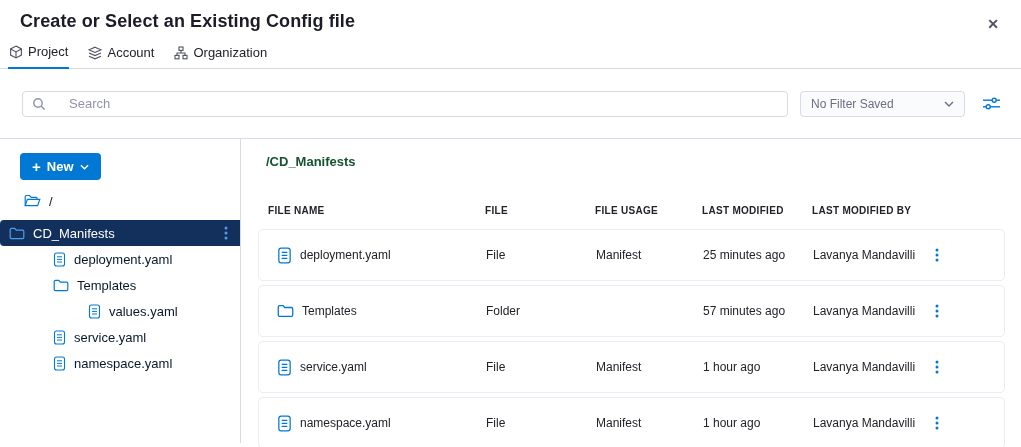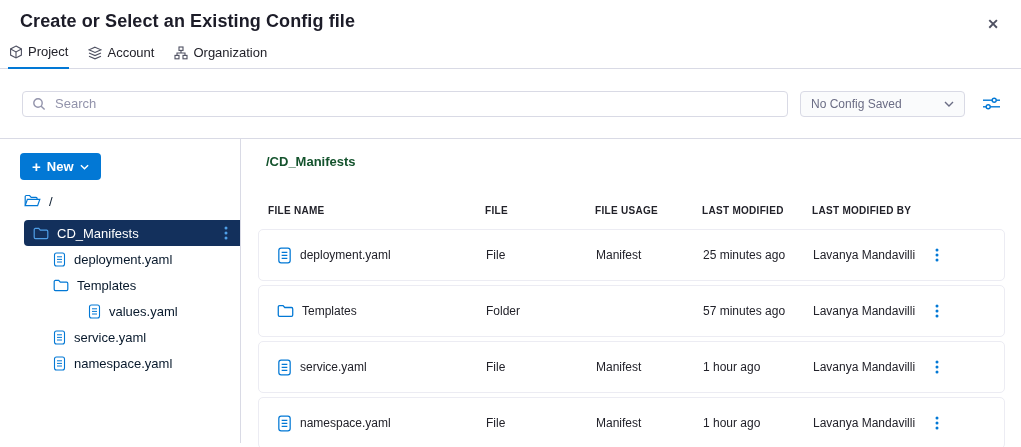--- a/index.html
+++ b/index.html
@@ -16,39 +16,39 @@
   .close-btn { color:#4f5162; font-size:14px; font-weight:700; padding:6px 8px; cursor:pointer; line-height:1; }
 
   
   .tabs { display:flex; gap:18px; padding-left:8px; border-bottom:1px solid #d9dae5; }
   .tab { display:flex; align-items:flex-end; gap:5px; font-size:13px; color:#22222a; padding:3px 1px 8px 1px; cursor:pointer; }
   .tab.active { border-bottom:2px solid #0278d5; margin-bottom:-1px; }
   .tab svg { display:block; }
 
   
   .toolbar { height:70px; display:flex; align-items:center; padding:0 20px 0 22px; border-bottom:1px solid #d9dae5; }
-  .search-box { width:766px; height:26px; border:1px solid #d9dae5; border-radius:4px; display:flex; align-items:center; gap:7px; padding:0 9px; background:#fff; }
+  .search-box { width:766px; height:26px; border:1px solid #d9dae5; border-radius:4px; display:flex; align-items:center; gap:21px; padding:0 9px; background:#fff; }
   .search-box input { border:none; outline:none; flex:1; font-size:13px; color:#22222a; font-family:"Liberation Sans", sans-serif; background:transparent; }
   .search-box input::placeholder { color:#9293ab; }
   .filter-select { margin-left:12px; width:165px; height:26px; background:#fafbfc; border:1px solid #d9dae5; border-radius:4px; display:flex; align-items:center; justify-content:space-between; padding:0 10px; font-size:12px; color:#6b6d85; cursor:pointer; }
   .filter-settings { margin-left:17px; cursor:pointer; display:flex; align-items:center; }
 
   
   .main { display:flex; height:304px; }
 
   
   .sidebar { width:241px; flex:none; border-right:1px solid #d9dae5; }
   .new-btn { margin:14px 0 0 20px; background:#0278d5; color:#fff; border:none; border-radius:4px; font-size:13px; font-weight:700; padding:6px 12px; display:inline-flex; align-items:center; gap:6px; cursor:pointer; font-family:"Liberation Sans", sans-serif; }
   .tree { margin-top:8px; font-size:13px; }
   .tree-row { height:26px; display:flex; align-items:center; gap:8px; color:#07182b; cursor:pointer; }
   .tree-row .ticon { display:flex; align-items:center; flex:none; }
   .lvl0 { padding-left:24px; }
   .lvl2 { padding-left:53px; }
   .lvl3 { padding-left:88px; }
-  .tree-row.selected { background:#13305c; color:#ffffff; margin-left:24px; margin-top:6px; padding-left:9px; border-radius:4px 0 0 4px; }
+  .tree-row.selected { background:#13305c; color:#ffffff; margin-top:6px; padding-left:9px; border-radius:4px 0 0 4px; }
   .tree-row.selected .kebab { margin-left:auto; margin-right:10px; }
   .kebab { display:flex; align-items:center; cursor:pointer; padding:2px; }
 
   
   .content { flex:1; padding:15px 0 0 17px; }
   .breadcrumb { margin-left:8px; color:#14532d; font-weight:700; font-size:13px; cursor:pointer; }
   .thead { display:grid; grid-template-columns:217px 110px 107px 110px auto; padding-left:10px; margin-top:36px; font-size:10px; font-weight:700; letter-spacing:0.3px; color:#22222a; }
   .cards { margin-top:13px; }
   .card { width:747px; height:52px; background:#fff; border:1px solid #ececf3; border-radius:5px; margin-bottom:4px; display:grid; grid-template-columns:209px 110px 107px 110px 120px auto; align-items:center; padding-left:18px; font-size:12px; color:#22222a; cursor:pointer; }
   .name-cell { display:flex; align-items:center; gap:8px; }
@@ -100,21 +100,21 @@
   <div class="search-box">
     <span style="display:flex;">
       <svg width="14" height="14" viewBox="0 0 14 14" fill="none" stroke="#9293ab" stroke-width="1.4">
         <circle cx="6" cy="6" r="4.2"></circle>
         <path d="M9.2 9.2 L12.6 12.6"></path>
       </svg>
     </span>
     <input type="text" placeholder="Search" style="">
   </div>
   <div class="filter-select">
-    <span>No Config Saved</span>
+    <span>No Filter Saved</span>
     <span style="display:flex;">
       <svg width="10" height="6" viewBox="0 0 10 6" fill="none" stroke="#6b6d85" stroke-width="1.4">
         <path d="M1 1 L5 5 L9 1"></path>
       </svg>
     </span>
   </div>
   <div class="filter-settings">
     <svg width="19" height="15" viewBox="0 0 19 15" fill="none" stroke="#0278d5" stroke-width="1.4">
       <path d="M1 4.2 H18"></path>
       <circle cx="12.2" cy="4.2" r="2" fill="#ffffff"></circle>

